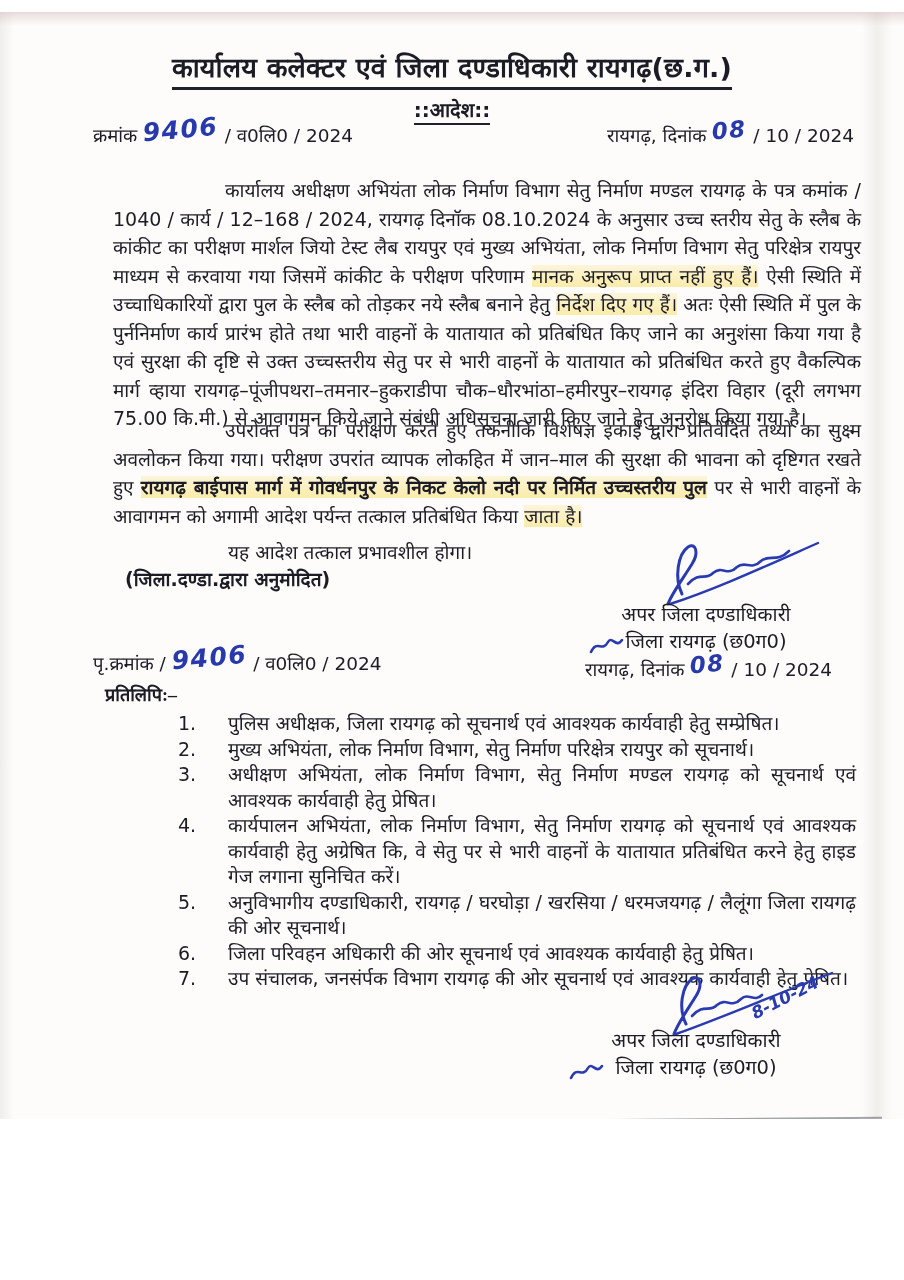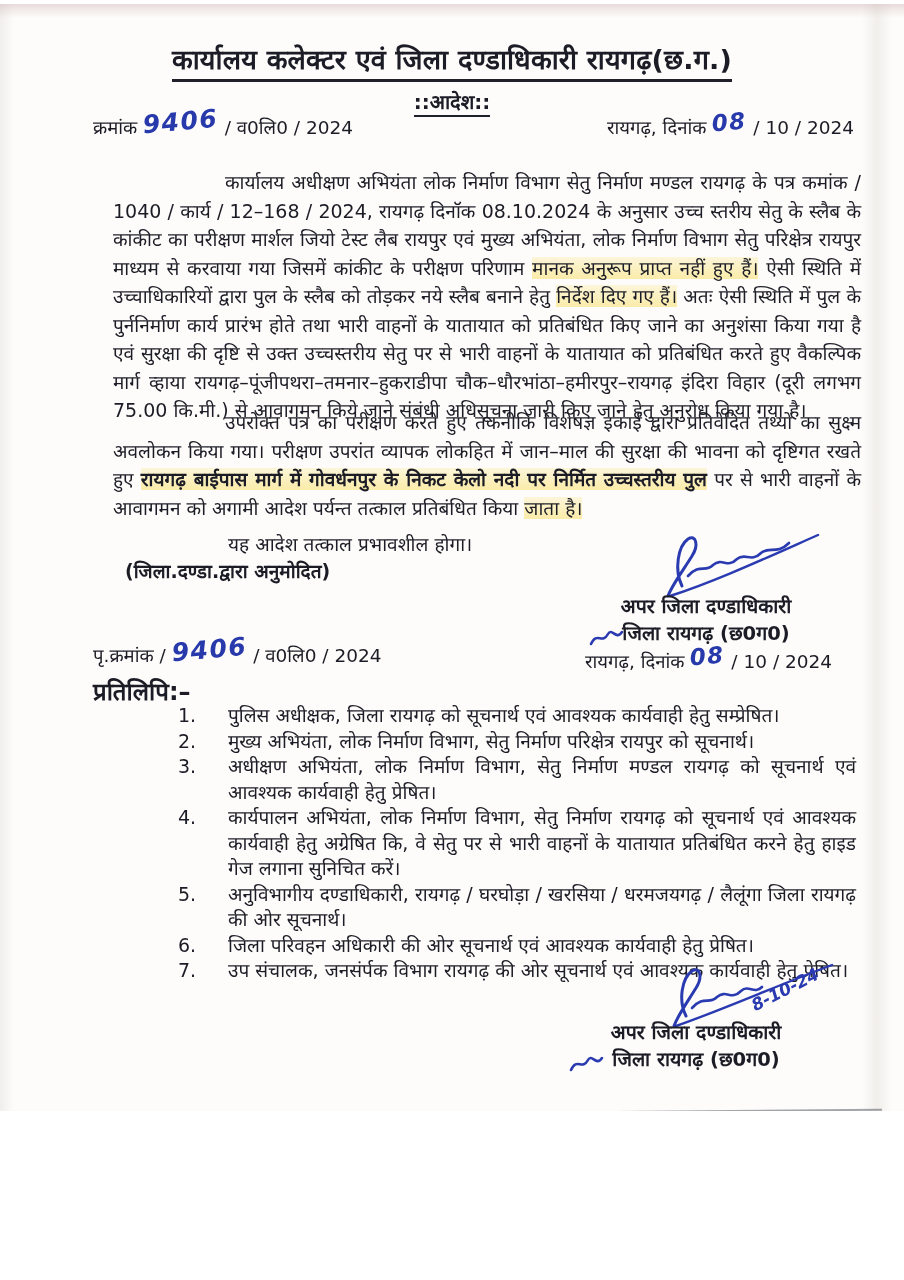--- a/index.html
+++ b/index.html
@@ -1,17 +1,17 @@
 <!DOCTYPE html>
 <html><head>
 <meta charset="utf-8">
 <style>
   html,body{margin:0;padding:0;background:#ffffff;}
   .scan{
-    position:relative;width:904px;height:1107px;margin:4px auto;
+    position:relative;width:904px;height:1107px;margin:12px auto;
     background:#fdfcfa;overflow:hidden;
     font-family:"DejaVu Sans",sans-serif;color:#1c1c26;
   }
   .scan::before{ 
     content:"";position:absolute;left:0;top:0;width:100%;height:14px;
     background:linear-gradient(180deg,#e9dadc 0%,#f4efec 55%,rgba(253,252,250,0) 100%);
     pointer-events:none;
   }
   .fold-right{
     position:absolute;top:0;right:12px;width:30px;height:100%;
@@ -48,35 +48,35 @@
     position:absolute;left:113px;width:748px;text-align:justify;
     font-size:19px;line-height:28.5px;
   }
   .para1{top:164px;text-indent:112px;}
   .para2{top:404px;text-indent:112px;}
   .hl{background:linear-gradient(to top,rgba(248,222,102,0.55),rgba(248,222,102,0.22));}
   .bold{font-weight:700;}
   .effective-line{position:absolute;top:527px;left:228px;font-size:19px;}
   .approved-line{position:absolute;top:554px;left:125px;font-size:19px;font-weight:700;}
   .sig-block{
-    position:absolute;text-align:center;font-weight:700;
+    position:absolute;text-align:center;font-weight:400;
     font-size:19.5px;line-height:26.5px;
   }
   .sig-block-1{top:590px;left:572px;width:268px;}
   .sig-block-2{top:1016px;left:552px;width:288px;}
   .sig-svg{position:absolute;}
   .sig1{left:642px;top:526px;}
   .sig2{left:648px;top:948px;}
   .scribble-1{left:588px;top:622px;}
   .scribble-2{left:568px;top:1048px;}
   .ref-second{
     position:absolute;top:638px;left:93px;font-size:18.5px;
   }
   .place-date-2{position:absolute;top:644px;left:585px;font-size:18.5px;}
-  .copies-heading{position:absolute;top:670px;left:93px;font-size:24px;font-weight:600;}
+  .copies-heading{position:absolute;top:670px;left:105px;font-size:18px;font-weight:600;font-family:Liberation Serif, serif;}
   .copies-list{position:absolute;top:699px;left:178px;width:678px;}
   .copy-item{display:grid;grid-template-columns:50px 1fr;font-size:19px;line-height:25.5px;}
   .copy-item .txt{text-align:justify;}
   .footer-rule{
     position:absolute;top:1111px;left:118px;width:764px;height:4px;
     background:linear-gradient(90deg,#2c3039,#3a4049 55%,#4a505b);
     transform:rotate(-0.5deg);border-radius:2px;
   }
   .footer-rule::before{
     content:"";position:absolute;top:-3px;left:30px;right:0;height:1.5px;

